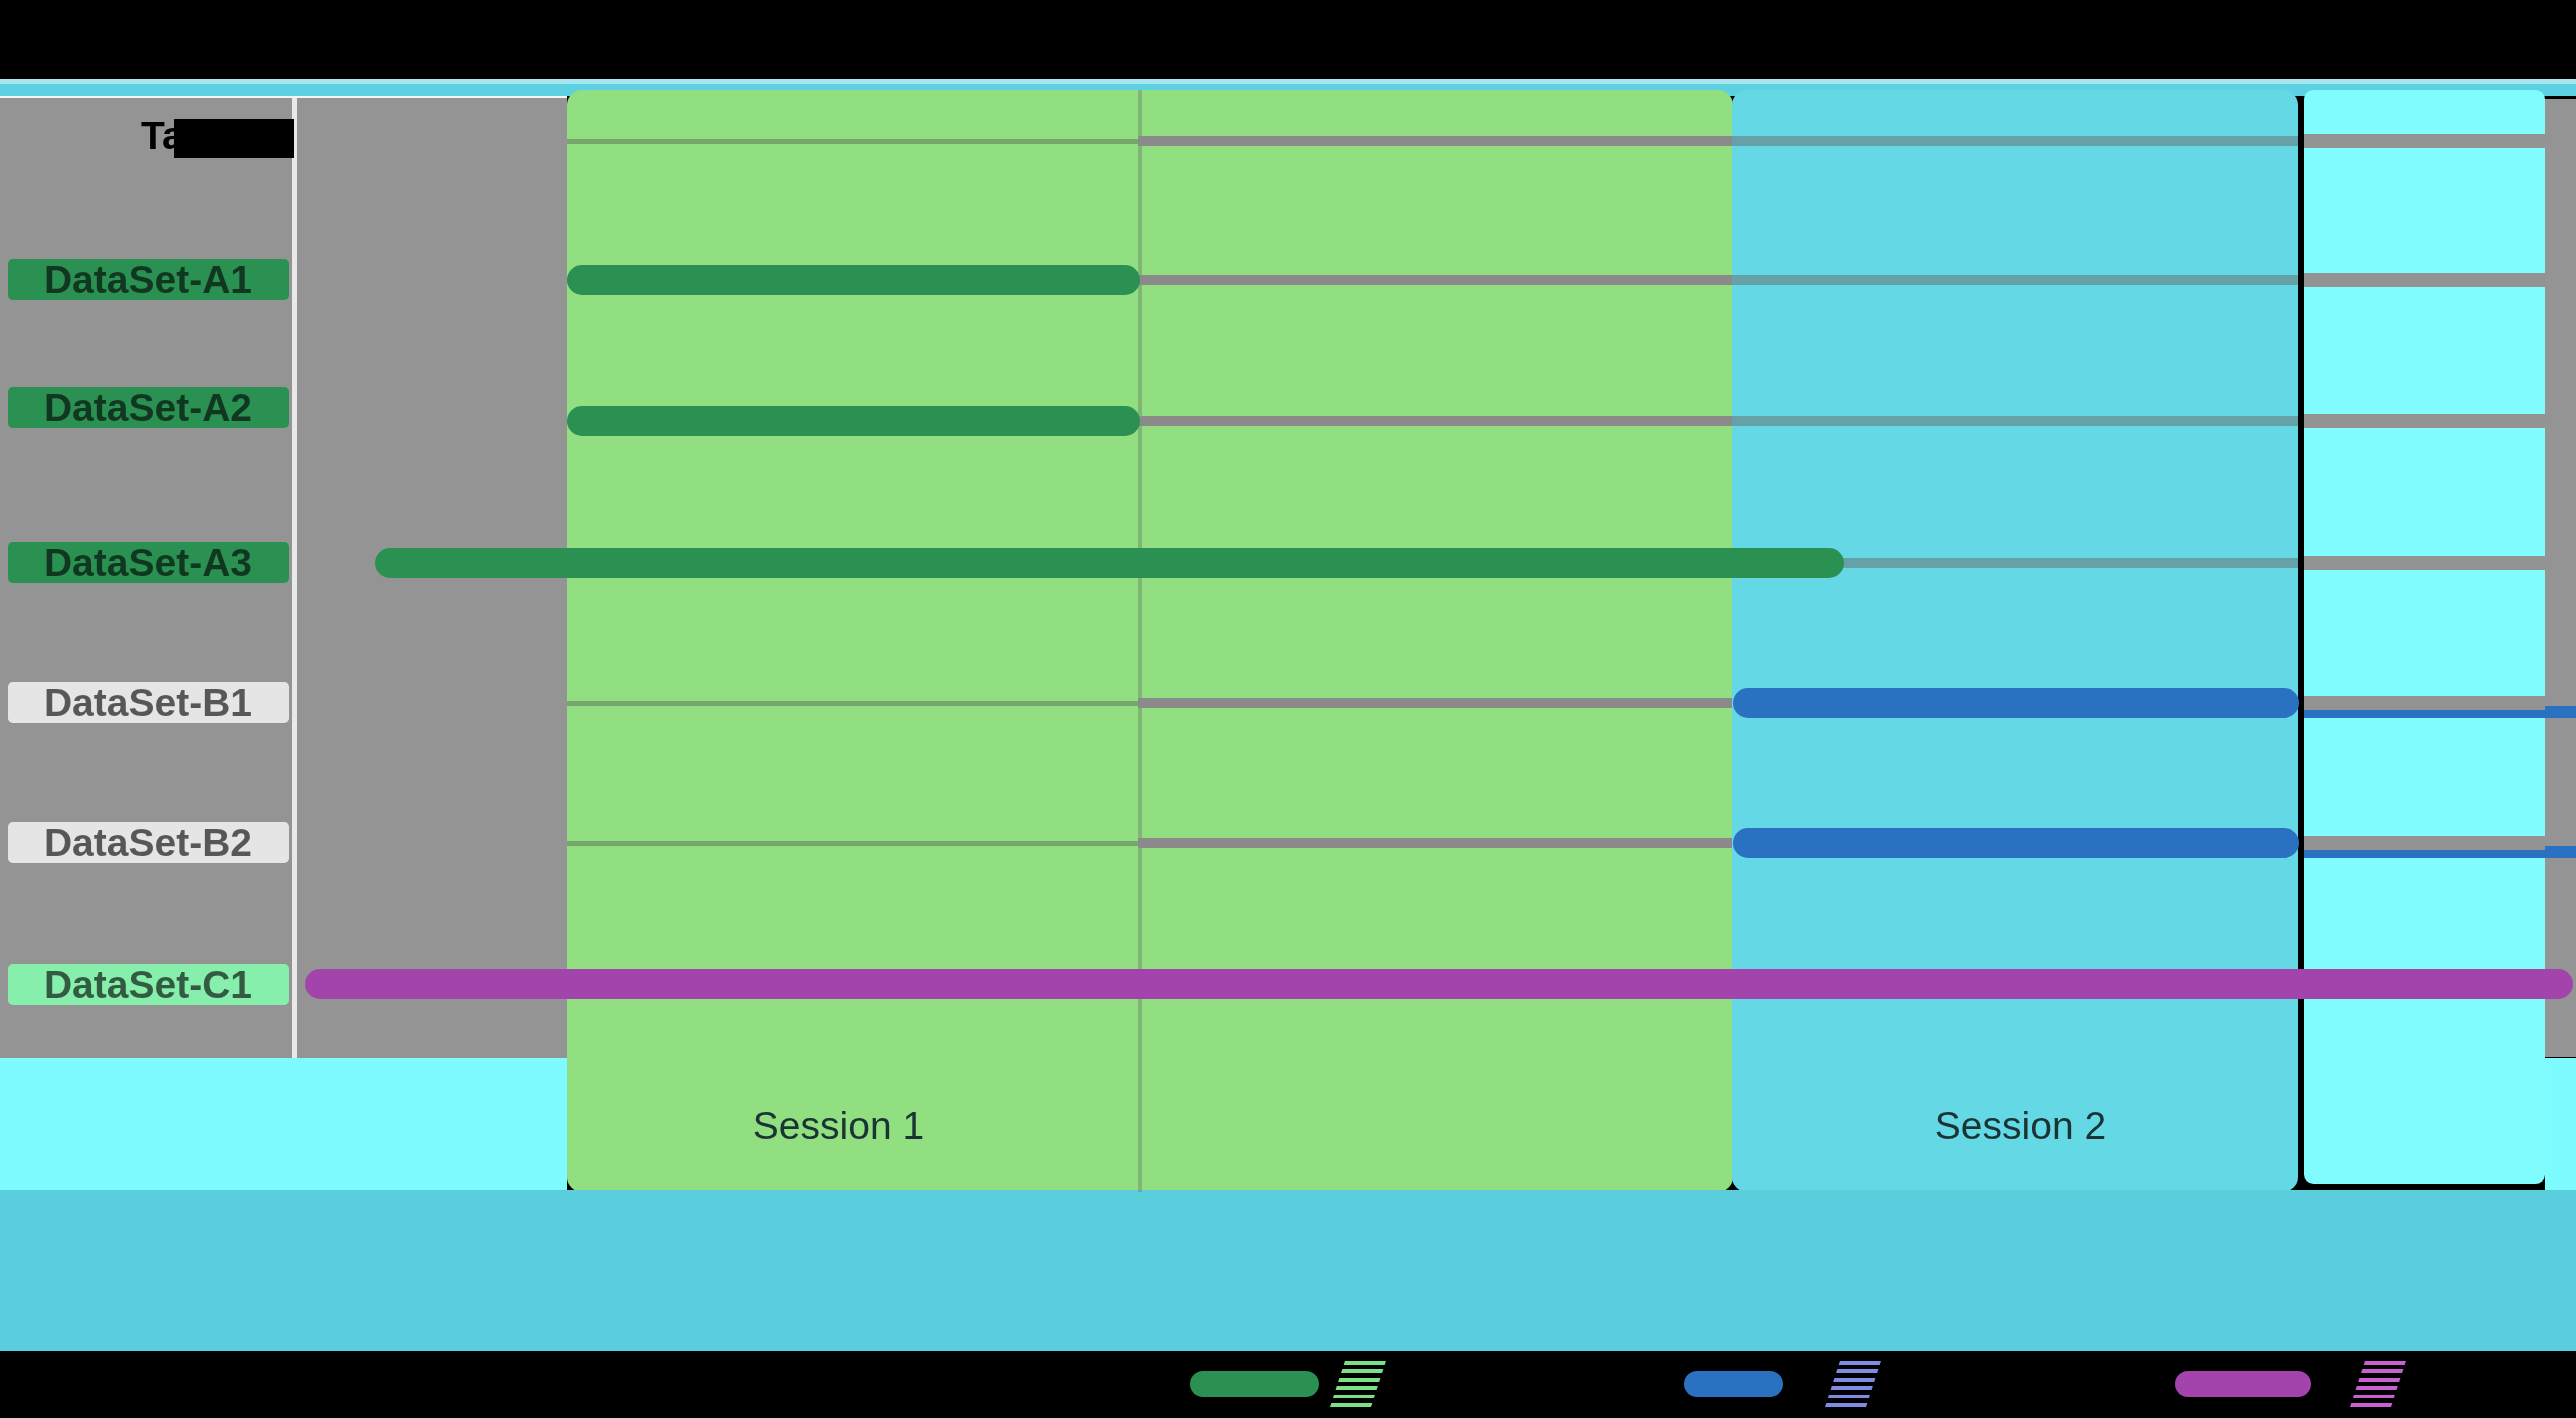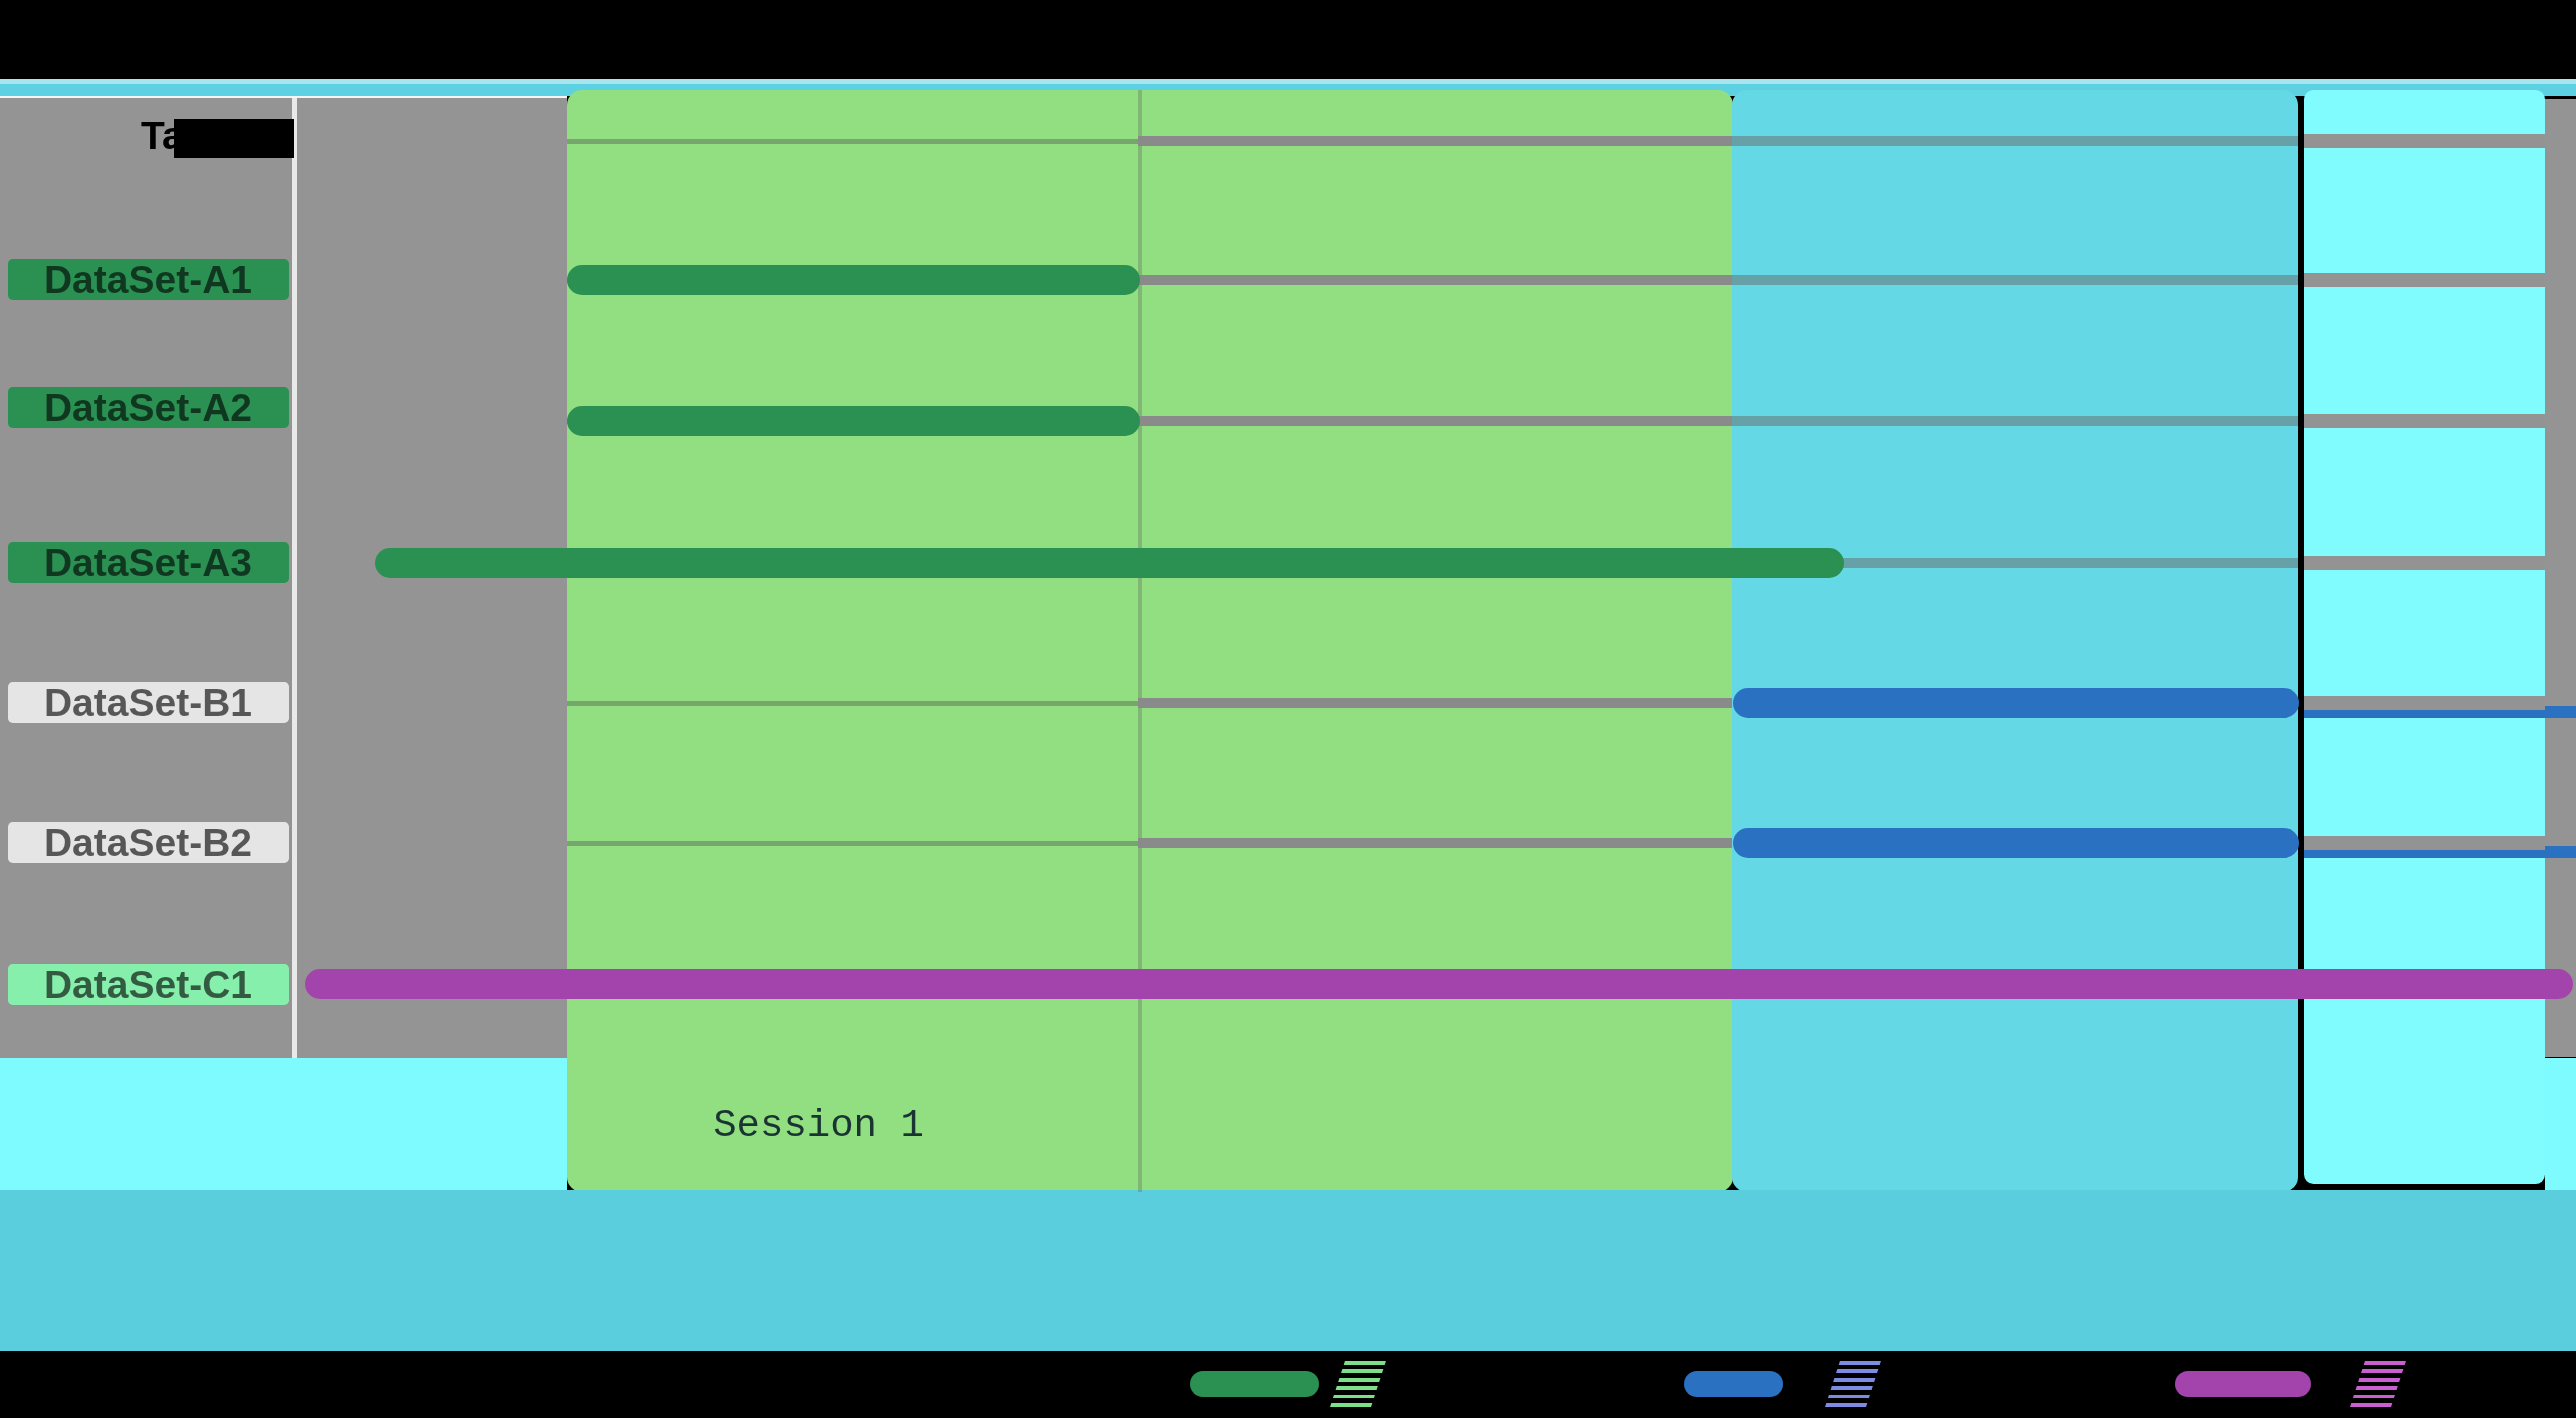--- a/index.html
+++ b/index.html
@@ -49,21 +49,21 @@
   .chip.purple{background:#86efac;}
 
   
   .task-title{left:141px;top:114px;width:244px;height:49px;z-index:5;
               font-weight:bold;font-size:39px;color:#000;}
   .task-blob{left:174px;top:119px;width:120px;height:39px;background:#000;z-index:6;}
 
   
   .session-label{position:absolute;top:1104px;width:469px;height:47px;z-index:5;
                  text-align:center;font-size:39px;color:#1a3333;}
-  .session-label.s1{left:584px;font-family:Liberation Mono, monospace;}
+  .session-label.s1{left:604px;}
   .session-label.s2{left:1786px;}
 
   
   .legend-marker{position:absolute;top:1371px;height:26px;border-radius:13px;z-index:5;}
   .legend-slash{position:absolute;top:1361px;width:41px;height:49px;z-index:5;
                 transform:skewX(-18deg);}
   .hatch-green{background:repeating-linear-gradient(to bottom,#7ce089 0 3.8px,rgba(0,0,0,0) 3.8px 8.4px);}
   .hatch-blue{background:repeating-linear-gradient(to bottom,#7d8ce2 0 3.8px,rgba(0,0,0,0) 3.8px 8.4px);}
   .hatch-purple{background:repeating-linear-gradient(to bottom,#c95fd0 0 3.8px,rgba(0,0,0,0) 3.8px 8.4px);}
   .legend-label{position:absolute;top:1368px;height:32px;font-size:28px;color:#000;z-index:5;}
@@ -153,20 +153,21 @@
     <span>DataSet-B2</span>
   </div>
   <div class="chip purple" style="top:964px;">
     <span>DataSet-C1</span>
   </div>
 
   <div class="abs task-title">Task</div>
   <div class="abs task-blob"></div>
 
   <div class="session-label s1">Session 1</div>
+  <div class="session-label s2">Session 2</div>
 
   <div class="legend-marker" style="left:1190px;width:129px;background:#2b9153;"></div>
   <div class="legend-slash hatch-green" style="left:1337px;"></div>
   <div class="legend-label" style="left:1398px;"></div>
 
   <div class="legend-marker" style="left:1684px;width:99px;background:#2a71c2;"></div>
   <div class="legend-slash hatch-blue" style="left:1832px;"></div>
   <div class="legend-label" style="left:1892px;"></div>
 
   <div class="legend-marker" style="left:2175px;width:136px;background:#a343ac;"></div>

